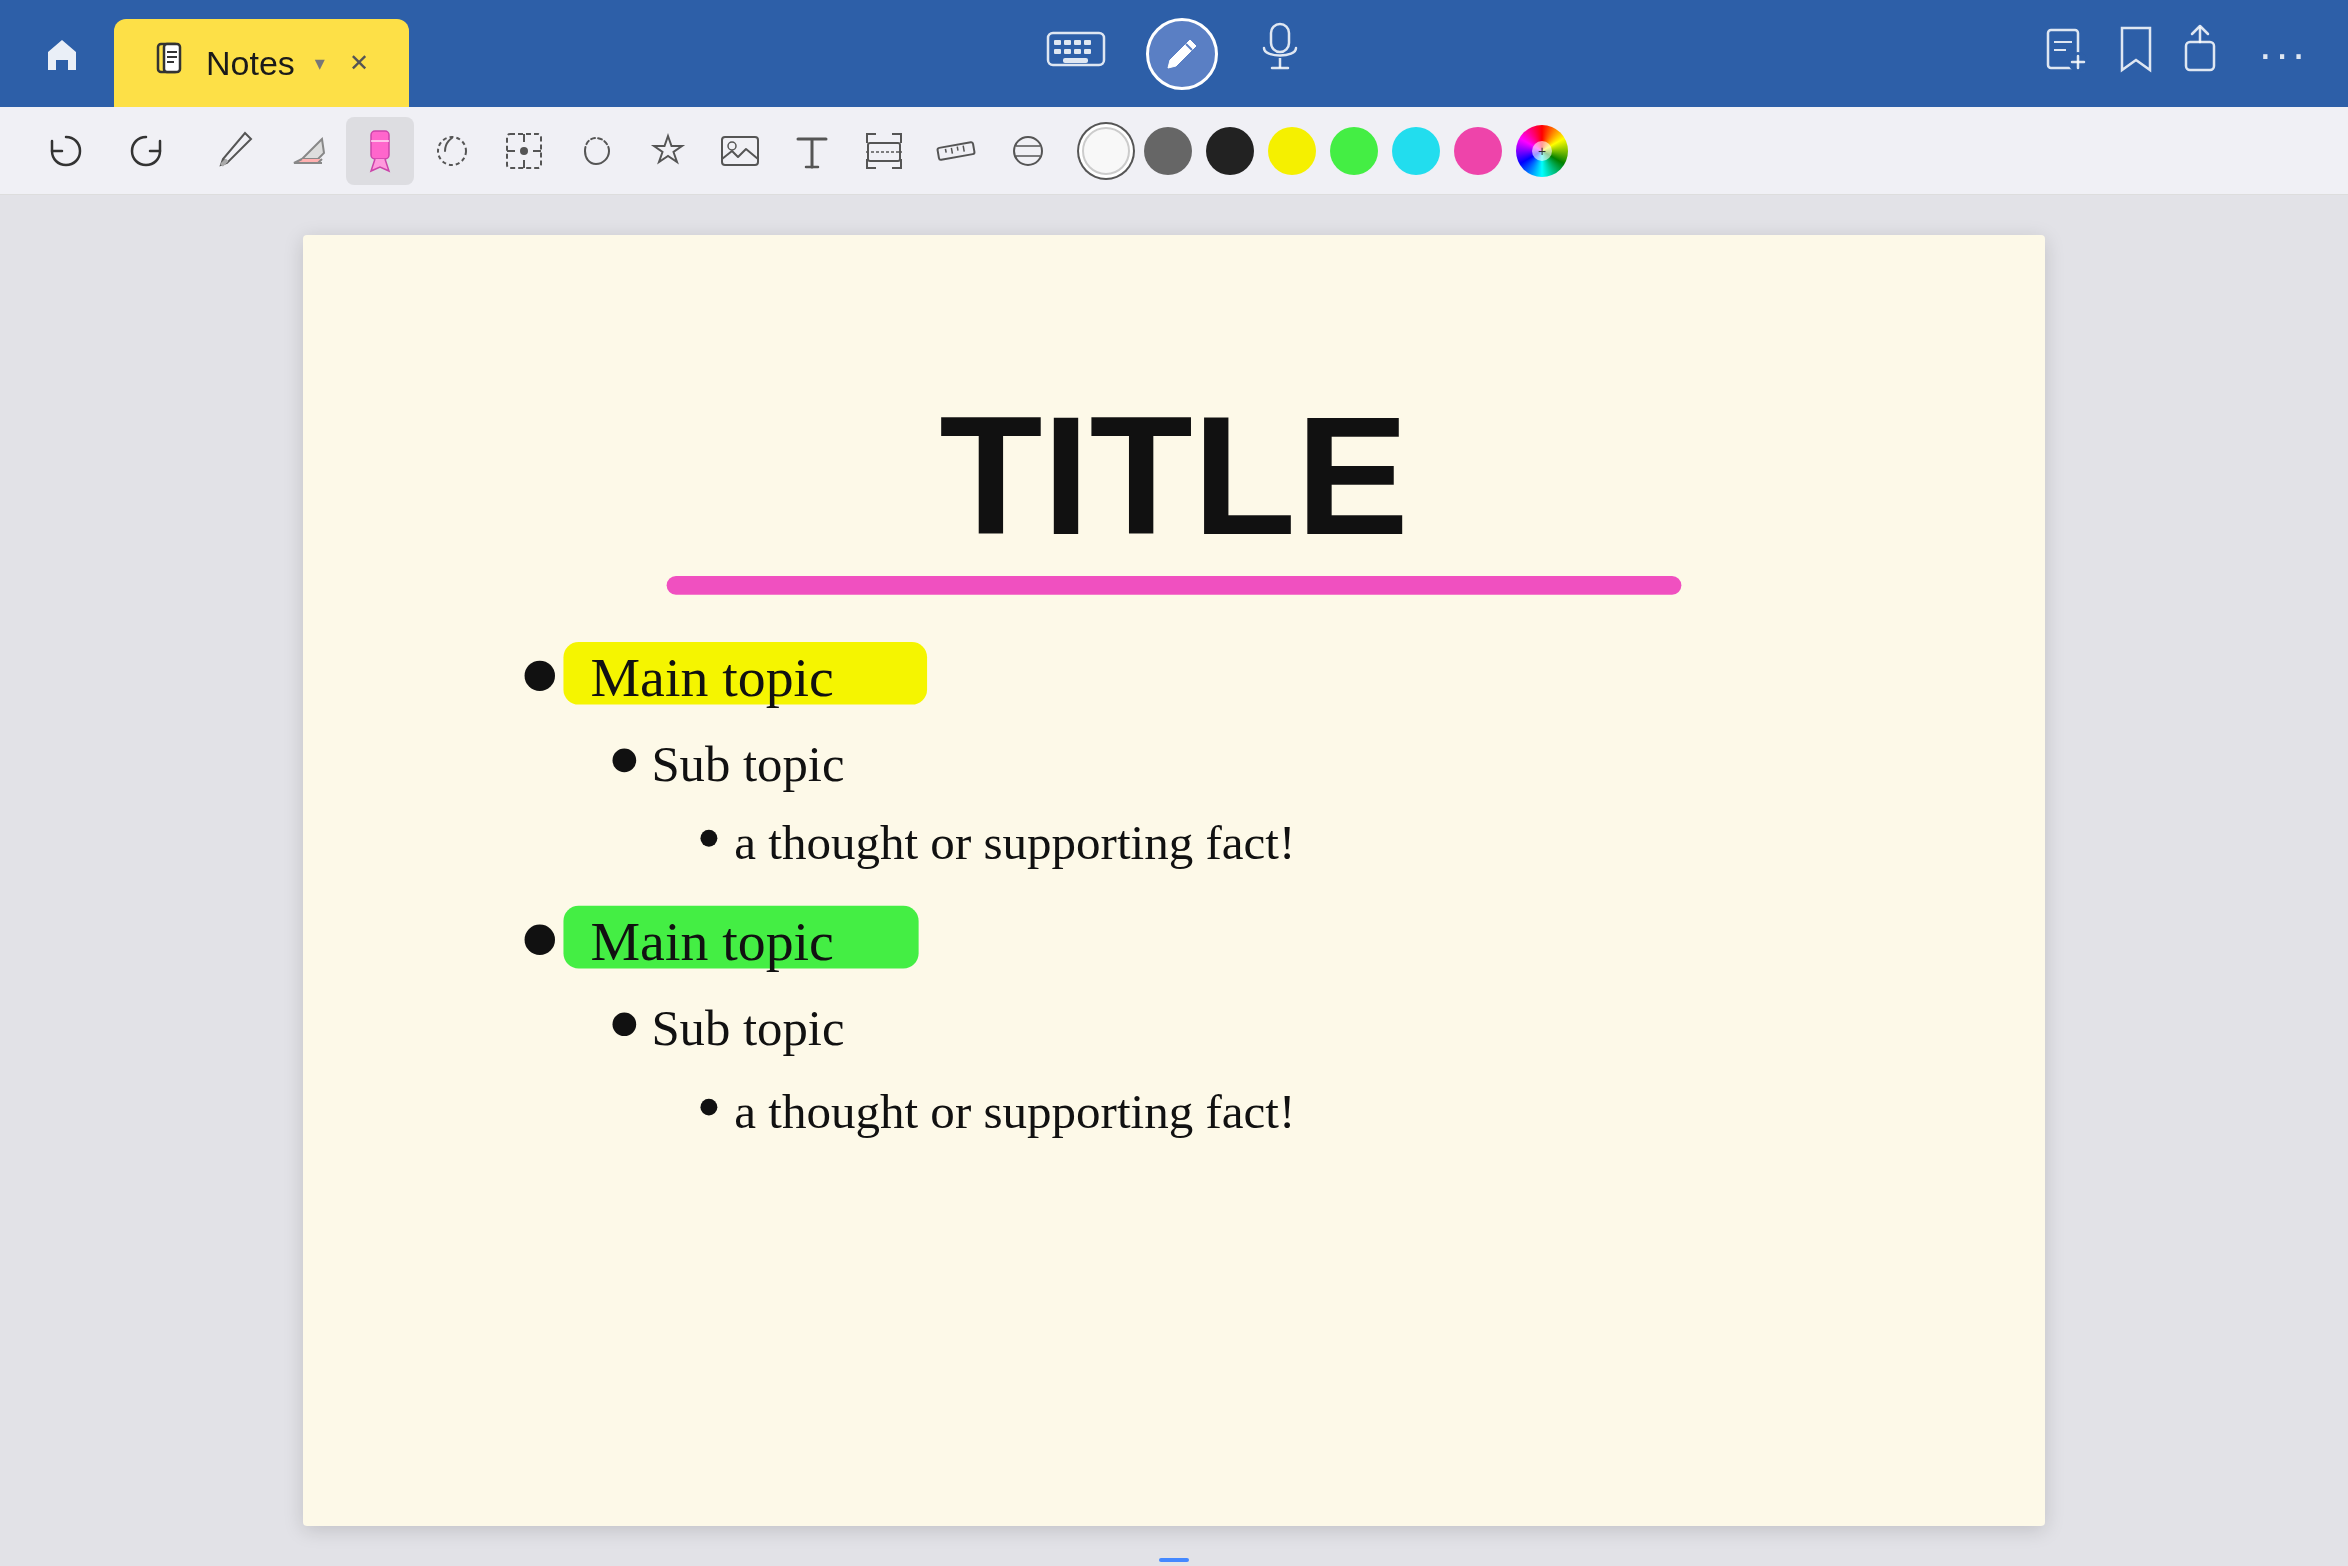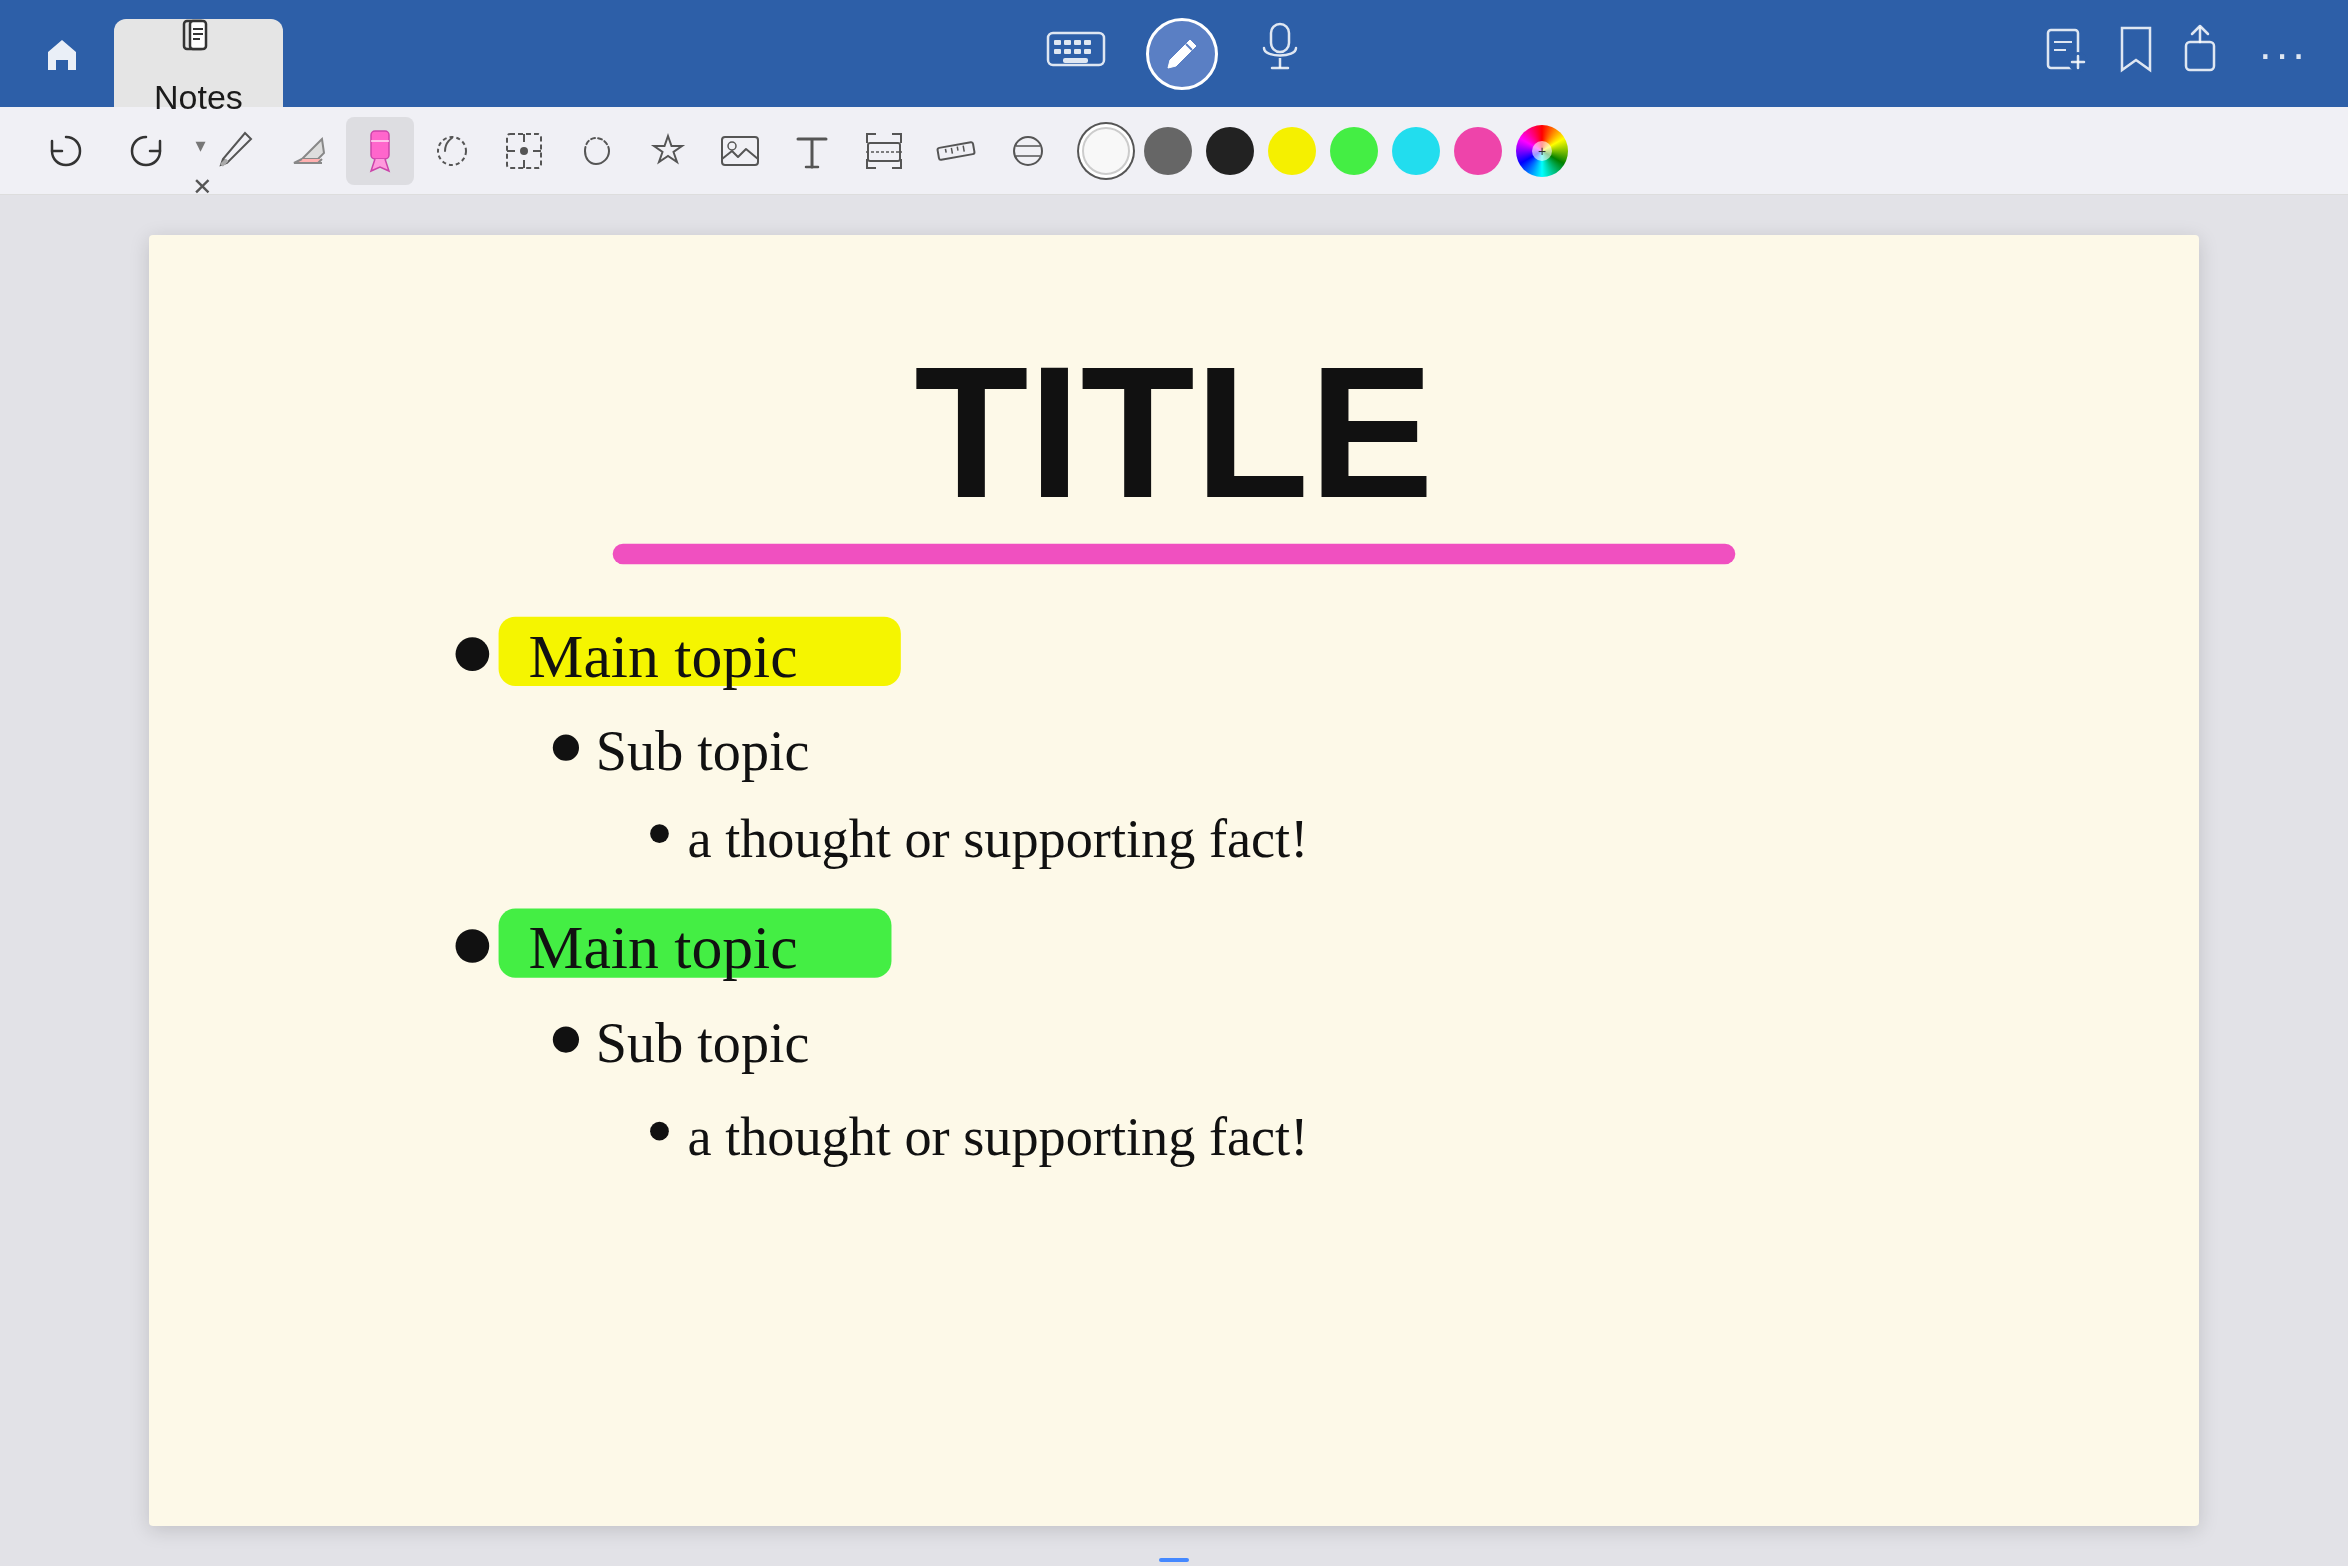--- a/index.html
+++ b/index.html
@@ -40,28 +40,27 @@
 
     .tab-area {
       display: flex;
       align-items: stretch;
       height: 107px;
     }
 
     .tab {
       display: flex;
       align-items: center;
-      background: #e5e5e5;
+      background: #fde047;
       border-radius: 12px 12px 0 0;
       padding: 0 40px;
       height: 88px;
       align-self: flex-end;
       gap: 16px;
       position: relative;
-      flex-direction: column;
     }
 
     .tab-icon {
       font-size: 28px;
       color: #333;
     }
 
     .tab-title {
       font-size: 34px;
       font-weight: 500;
@@ -194,21 +193,21 @@
     .canvas-container {
       display: flex;
       width: 100%;
       height: calc(1566px - 107px - 88px);
       background: #e2e2e7;
       justify-content: center;
       padding: 40px 60px;
     }
 
     .note-page {
-      width: 2050px;
+      width: 1742px;
       height: 100%;
       background: #fdf9e8;
       border-radius: 4px;
       box-shadow: 0 4px 20px rgba(0,0,0,0.15);
       position: relative;
       overflow: hidden;
       padding: 60px 100px;
     }
 
     

